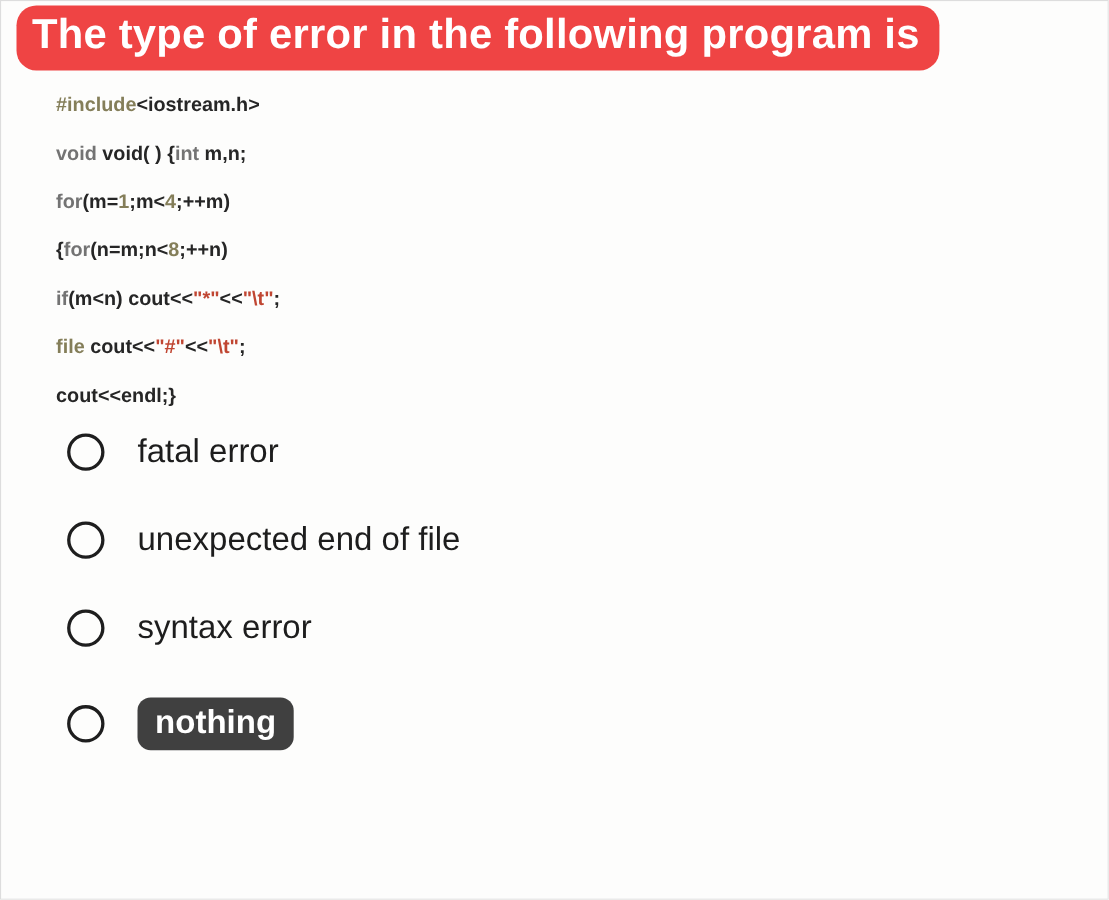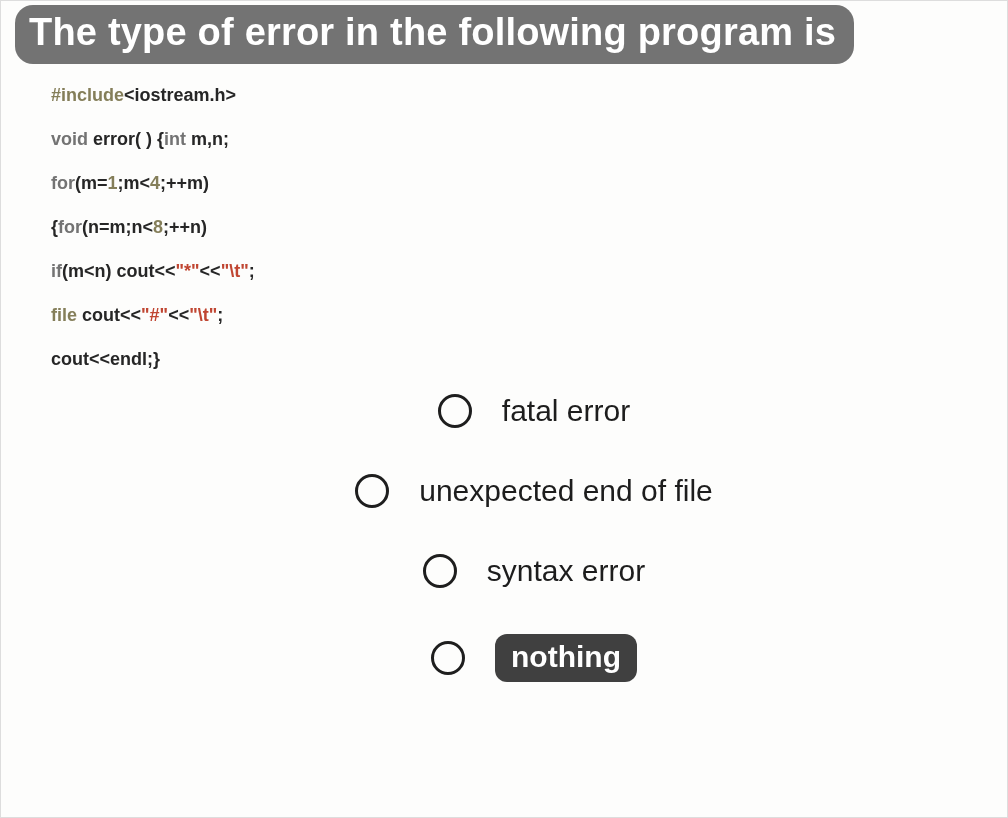--- a/index.html
+++ b/index.html
@@ -14,21 +14,21 @@
   }
   .container {
     position: relative;
     width: 100%;
     height: 100%;
     border: 1px solid #dddddd;
     background: #fdfdfc;
   }
   .title-badge {
     display: inline-block;
-    background: #737373;
+    background: #ef4444;
     color: #ffffff;
     font-weight: 700;
     font-size: 38px;
     padding: 6px 18px 10px 14px;
     border-radius: 18px;
     margin: 4px 0 0 14px;
     letter-spacing: 0.2px;
   }
   .code-block {
     margin: 22px 0 0 50px;
@@ -45,21 +45,20 @@
   .tok-num   { color: #847e59; }   
 
   .options {
     margin: 14px 0 0 60px;
   }
   .option-row {
     display: flex;
     align-items: center;
     margin-bottom: 46px;
     cursor: pointer;
-    justify-content: center;
   }
   .radio-circle {
     width: 34px;
     height: 34px;
     border: 3px solid #1e1e1e;
     border-radius: 50%;
     flex: 0 0 34px;
     margin-right: 30px;
   }
   .option-label {
@@ -80,21 +79,21 @@
 </head>
 <body>
 
 <div class="container">
 
   <div class="title-badge">The type of error in the following program is</div>
 
   <div class="code-block">
     <div class="code-line"><span class="tok-pre">#include</span><span class="tok-black">&lt;iostream.h&gt;</span></div>
 
-    <div class="code-line"><span class="tok-kw">void</span><span class="tok-black"> error( ) {</span><span class="tok-kw">int</span><span class="tok-black"> m,n;</span></div>
+    <div class="code-line"><span class="tok-kw">void</span><span class="tok-black"> void( ) {</span><span class="tok-kw">int</span><span class="tok-black"> m,n;</span></div>
 
     <div class="code-line"><span class="tok-kw">for</span><span class="tok-black">(m=</span><span class="tok-num">1</span><span class="tok-black">;m&lt;</span><span class="tok-num">4</span><span class="tok-black">;++m)</span></div>
 
     <div class="code-line"><span class="tok-black">{</span><span class="tok-kw">for</span><span class="tok-black">(n=m;n&lt;</span><span class="tok-num">8</span><span class="tok-black">;++n)</span></div>
 
     <div class="code-line"><span class="tok-kw">if</span><span class="tok-black">(m&lt;n) cout&lt;&lt;</span><span class="tok-str">"*"</span><span class="tok-black">&lt;&lt;</span><span class="tok-str">"\t"</span><span class="tok-black">;</span></div>
 
     <div class="code-line"><span class="tok-pre">file</span><span class="tok-black"> cout&lt;&lt;</span><span class="tok-str">"#"</span><span class="tok-black">&lt;&lt;</span><span class="tok-str">"\t"</span><span class="tok-black">;</span></div>
 
     <div class="code-line"><span class="tok-black">cout&lt;&lt;endl;}</span></div>

